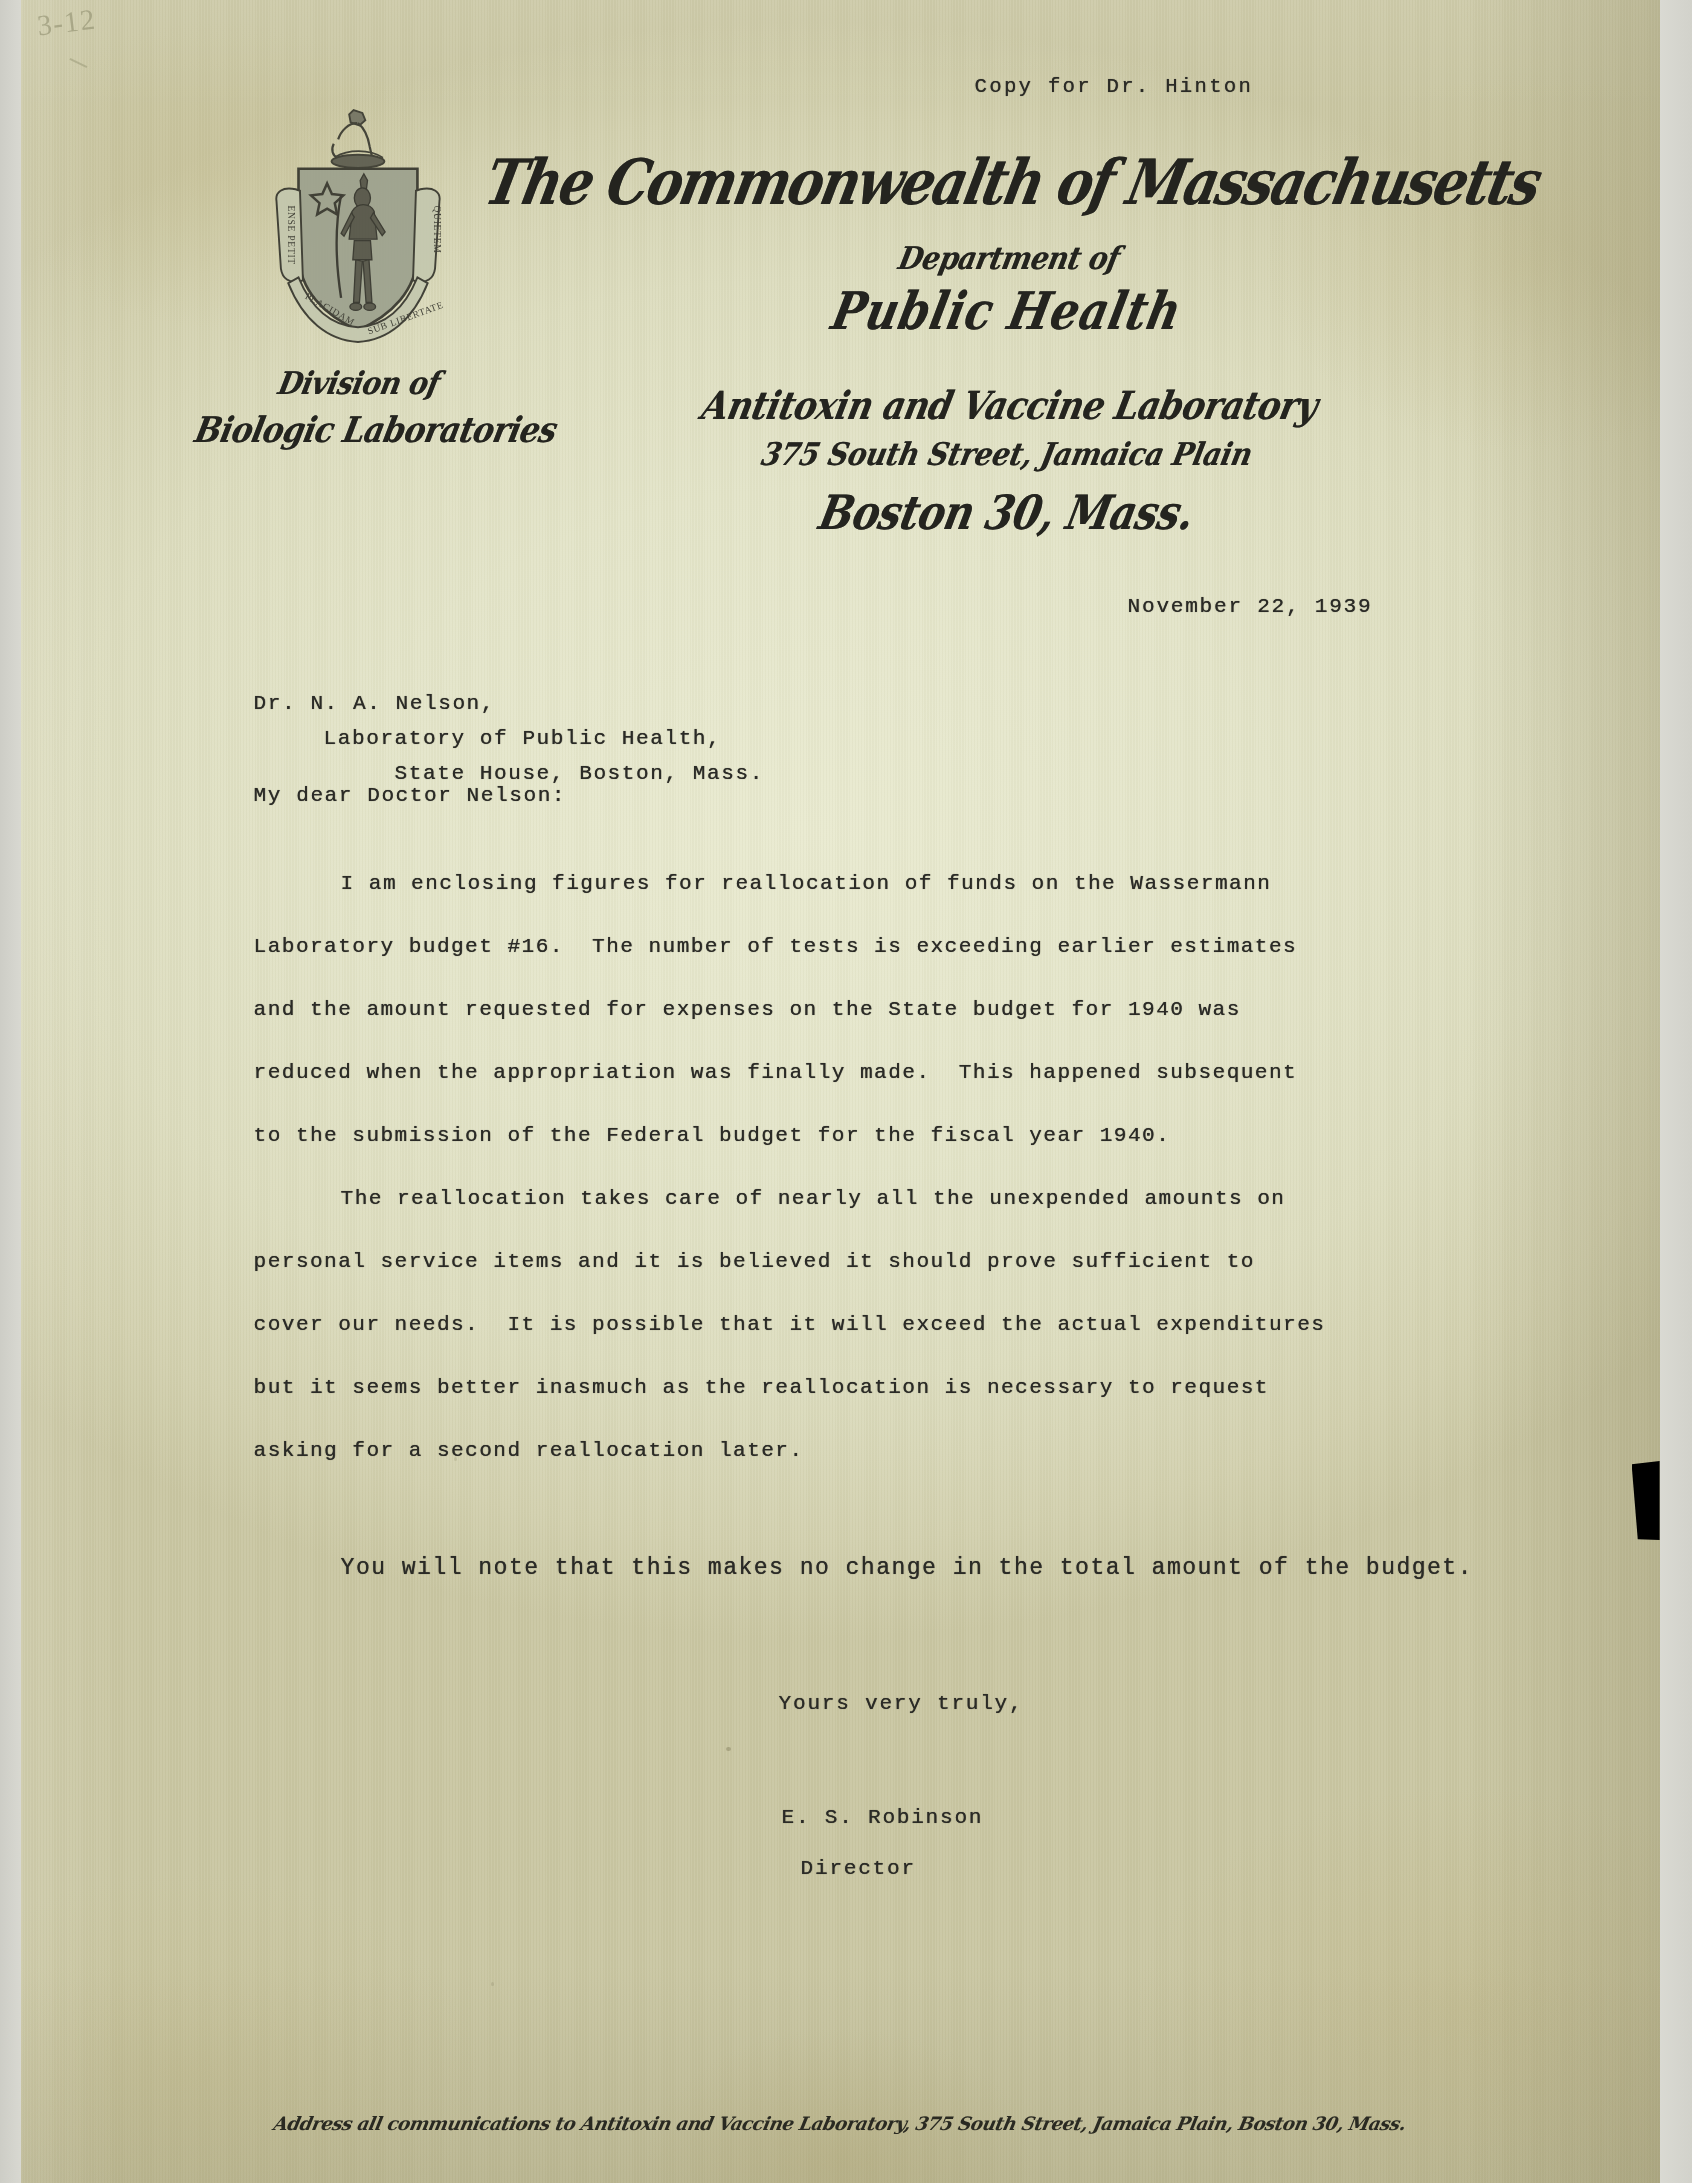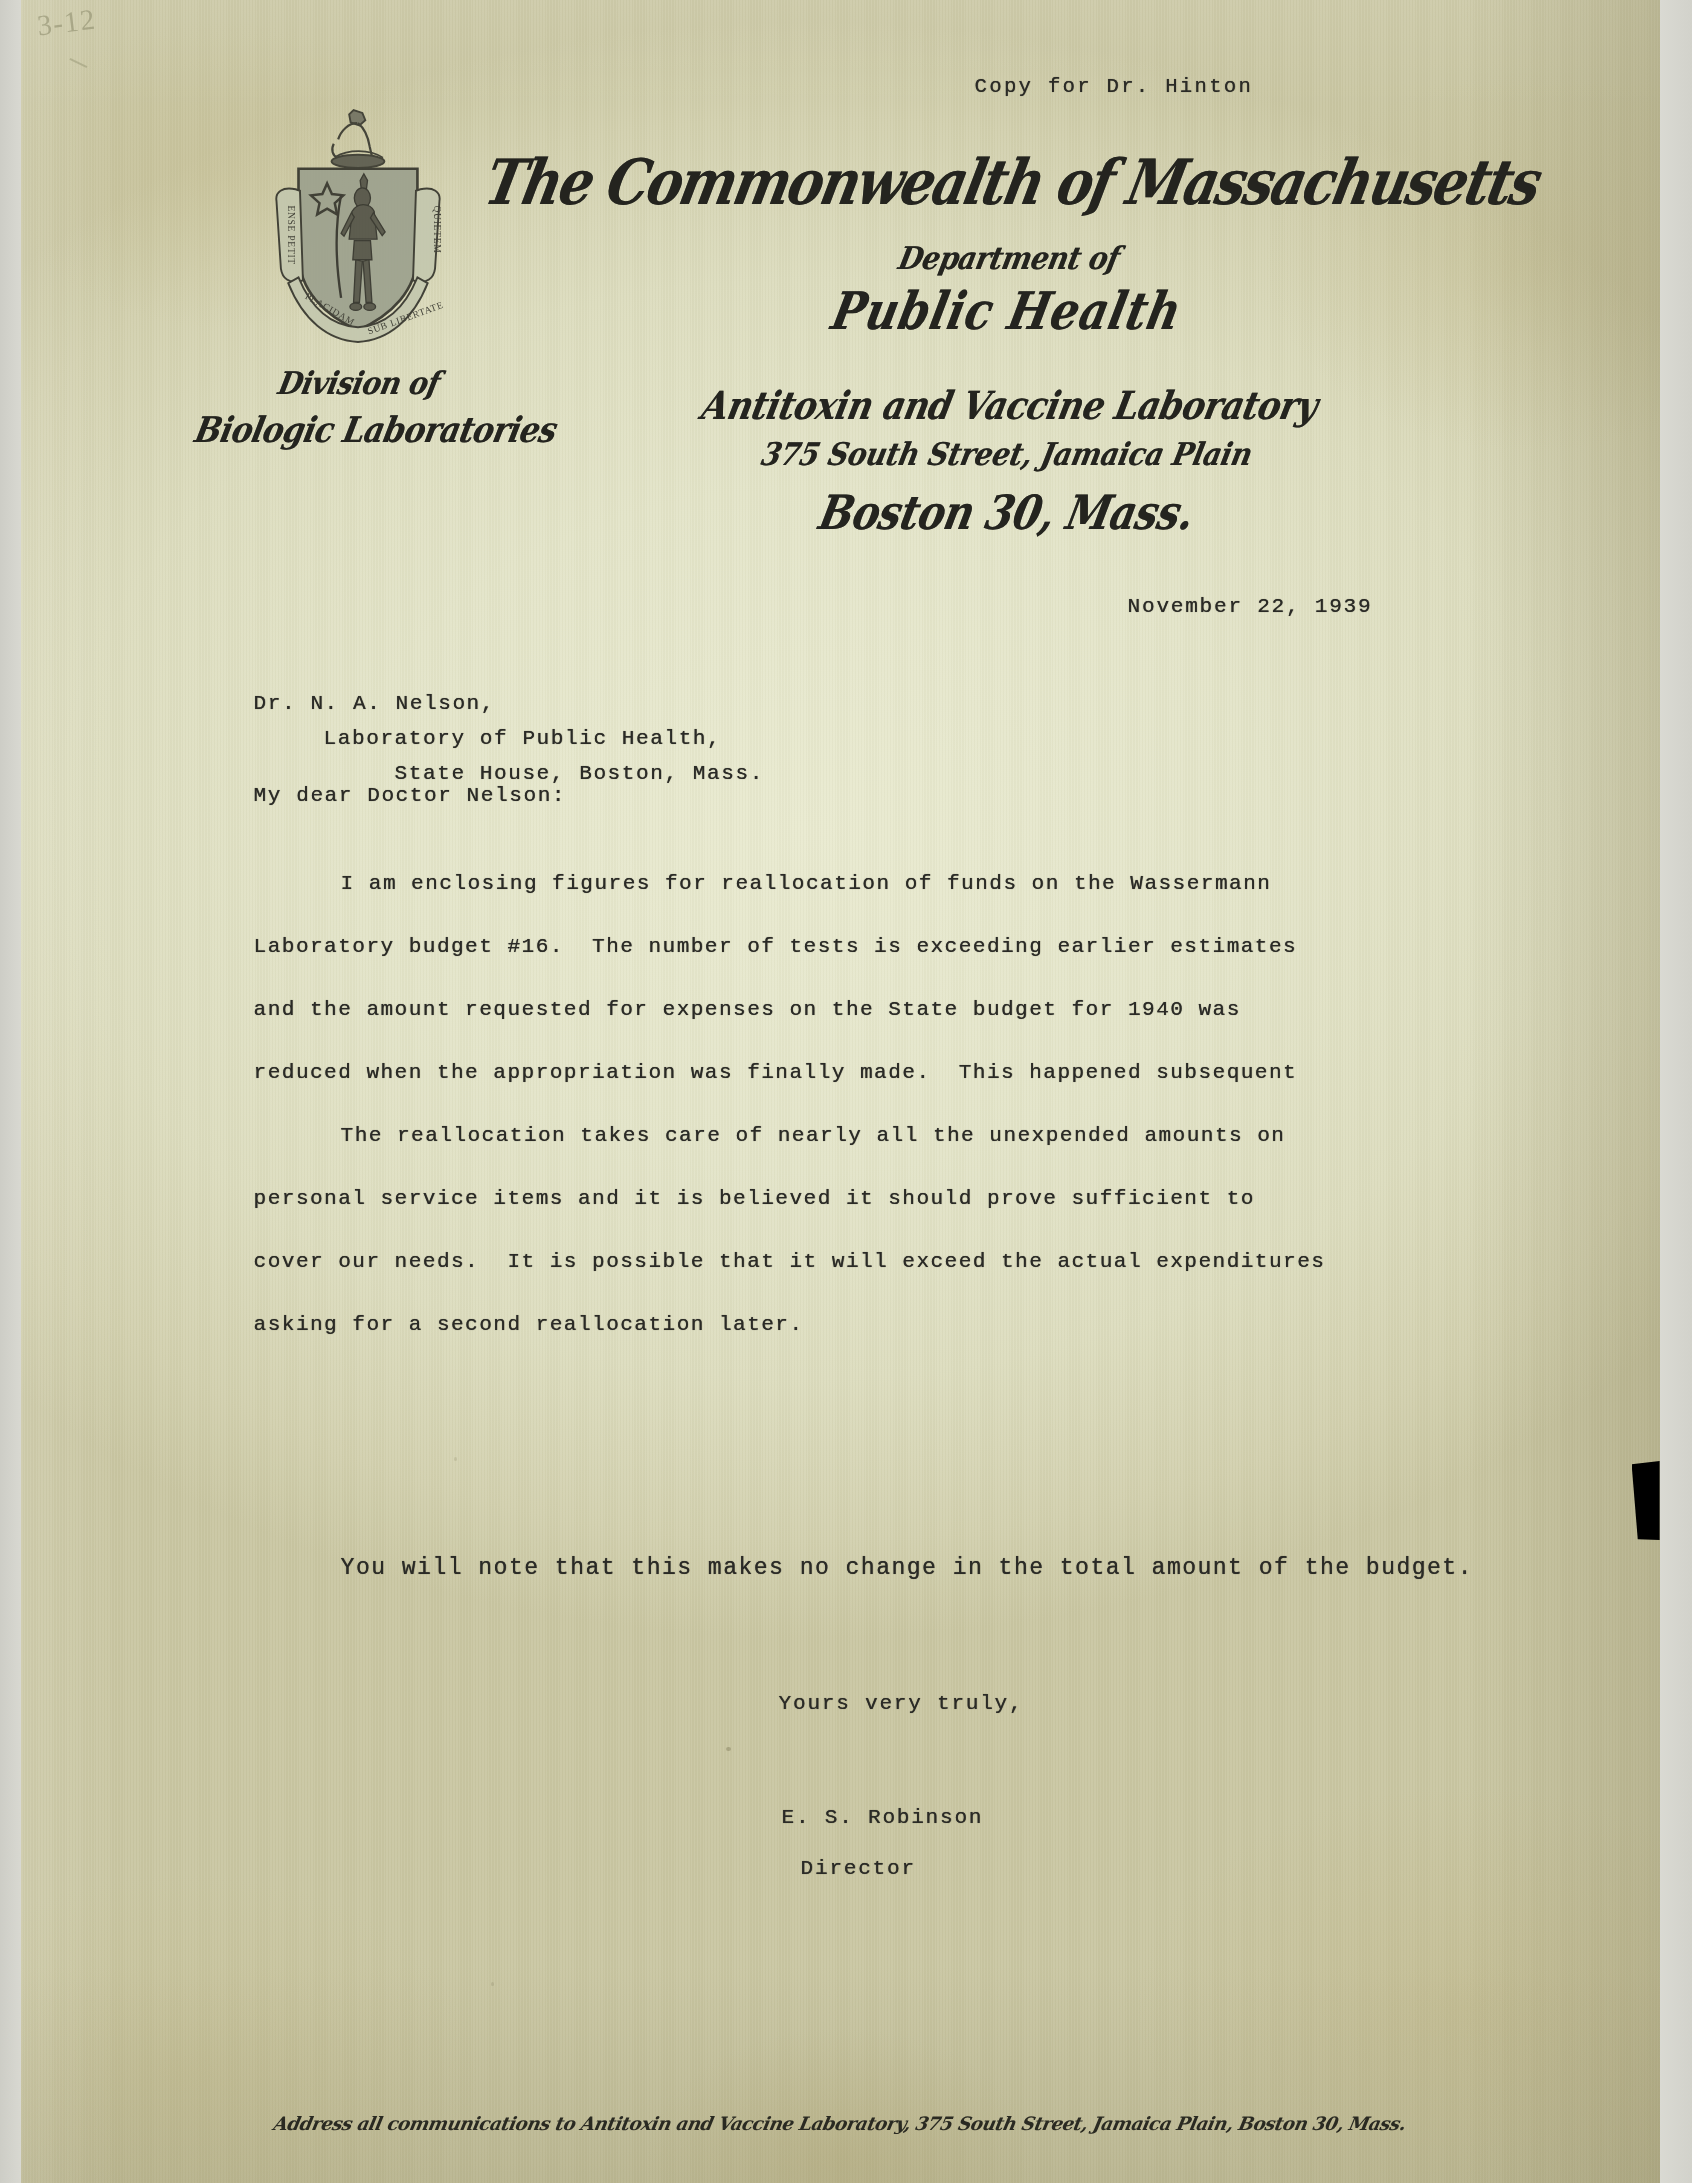--- a/index.html
+++ b/index.html
@@ -304,26 +304,28 @@
 
       <div id="salutation" class="tw">My dear Doctor Nelson:</div>
 
       <div id="body-block">
 
         <div class="para">
           <div class="tw bline indent">I am enclosing figures for reallocation of funds on the Wassermann</div>
           <div class="tw bline">Laboratory budget #16.  The number of tests is exceeding earlier estimates</div>
           <div class="tw bline">and the amount requested for expenses on the State budget for 1940 was</div>
           <div class="tw bline">reduced when the appropriation was finally made.  This happened subsequent</div>
+          <div class="tw bline">to the submission of the Federal budget for the fiscal year 1940.</div>
         </div>
 
         <div class="para">
           <div class="tw bline indent">The reallocation takes care of nearly all the unexpended amounts on</div>
           <div class="tw bline">personal service items and it is believed it should prove sufficient to</div>
           <div class="tw bline">cover our needs.  It is possible that it will exceed the actual expenditures</div>
+          <div class="tw bline">but it seems better inasmuch as the reallocation is necessary to request</div>
           <div class="tw bline">asking for a second reallocation later.</div>
         </div>
 
       </div>
 
       <div id="closing-line" class="tw">You will note that this makes no change in the total amount of the budget.</div>
 
       <div id="valediction" class="tw">Yours very truly,</div>
       <div id="sig-name" class="tw">E. S. Robinson</div>
       <div id="sig-title" class="tw">Director</div>

